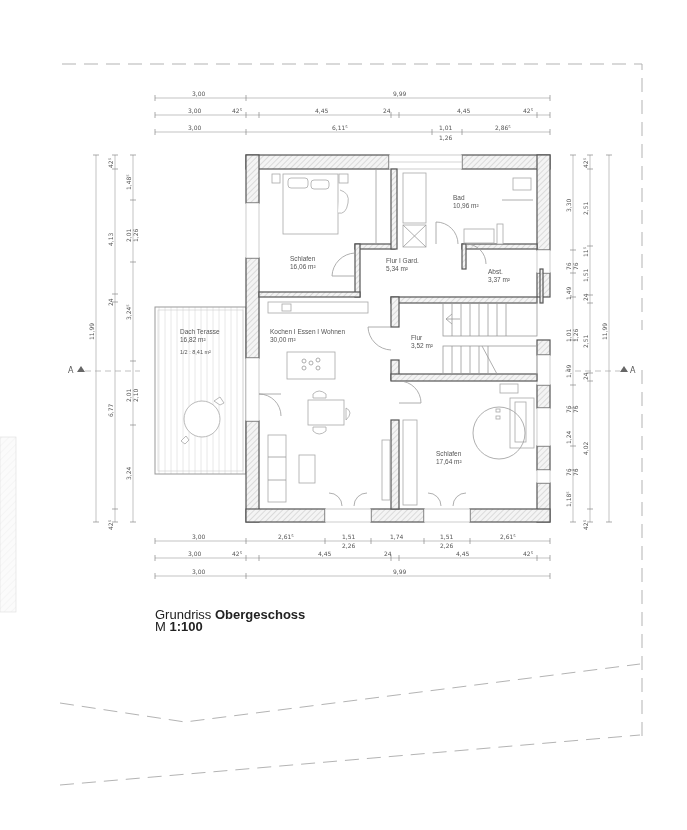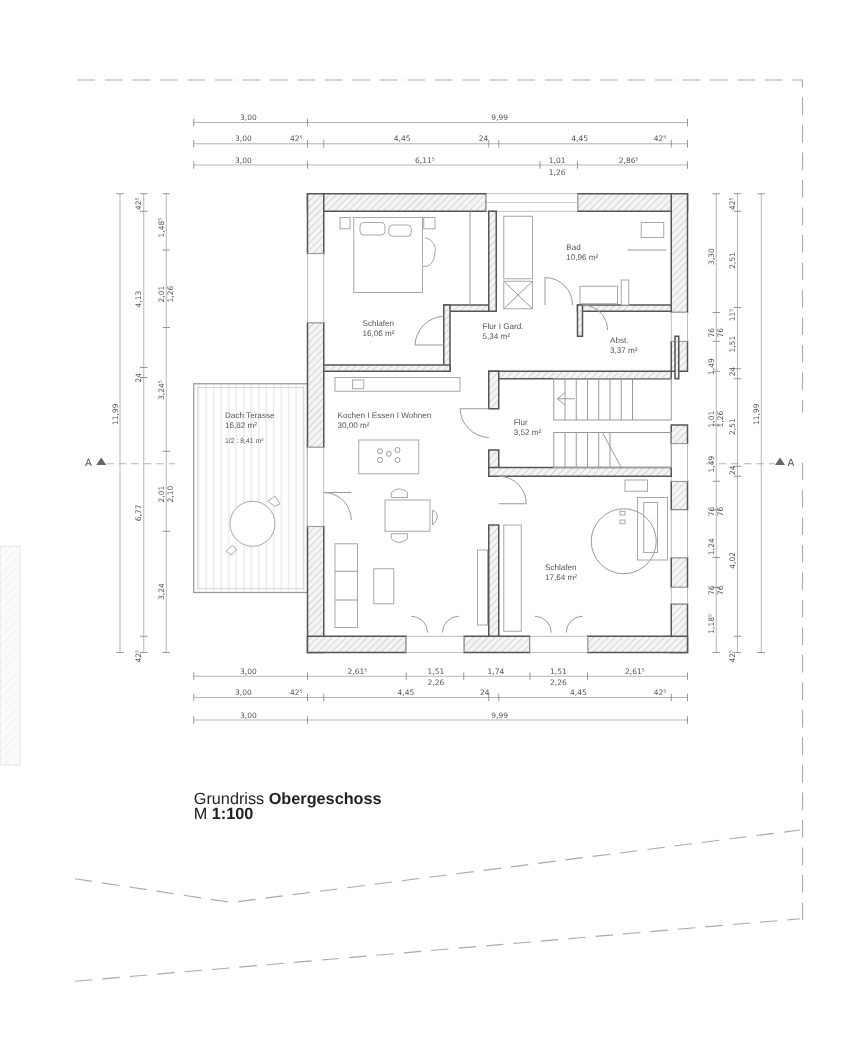--- a/index.html
+++ b/index.html
@@ -6,21 +6,21 @@
     body { width: 687px; height: 830px; position: relative; overflow: hidden; font-family: "Liberation Sans", sans-serif; }
     svg { position: absolute; left: 0; top: 0; }
     .wall { fill: url(#hatch); stroke: #555; stroke-width: 1.2; }
     .thin { fill: none; stroke: #9a9a9a; stroke-width: 0.8; }
     .furn { fill: #fff; stroke: #a8a8a8; stroke-width: 0.8; }
     .dim { stroke: #aaa; stroke-width: 0.7; fill: none; }
     .tick { stroke: #888; stroke-width: 0.7; }
     .dimtxt { font-family: "DejaVu Sans", sans-serif; font-size: 6px; fill: #555; }
     .room { font-family: "Liberation Sans", sans-serif; font-size: 6.5px; fill: #555; }
     .dash { stroke: #aaa; stroke-width: 0.9; stroke-dasharray: 14 8; fill: none; }
-    .title { position: absolute; left: 155px; top: 633px; font-family: "Liberation Sans", sans-serif; font-size: 13px; line-height: 12px; color: #222; }
+    .title { position: absolute; left: 155px; top: 609px; font-family: "Liberation Sans", sans-serif; font-size: 13px; line-height: 12px; color: #222; }
     .title b { font-weight: bold; }
   </style>
 </head>
 <body>
 
 <svg width="687" height="830" viewBox="0 0 687 830">
   <defs>
     <pattern id="hatch" patternUnits="userSpaceOnUse" width="4" height="4" patternTransform="rotate(45)">
       <rect width="4" height="4" fill="#f4f4f4"></rect>
       <line x1="0" y1="0" x2="0" y2="4" stroke="#b5b5b5" stroke-width="0.8"></line>

